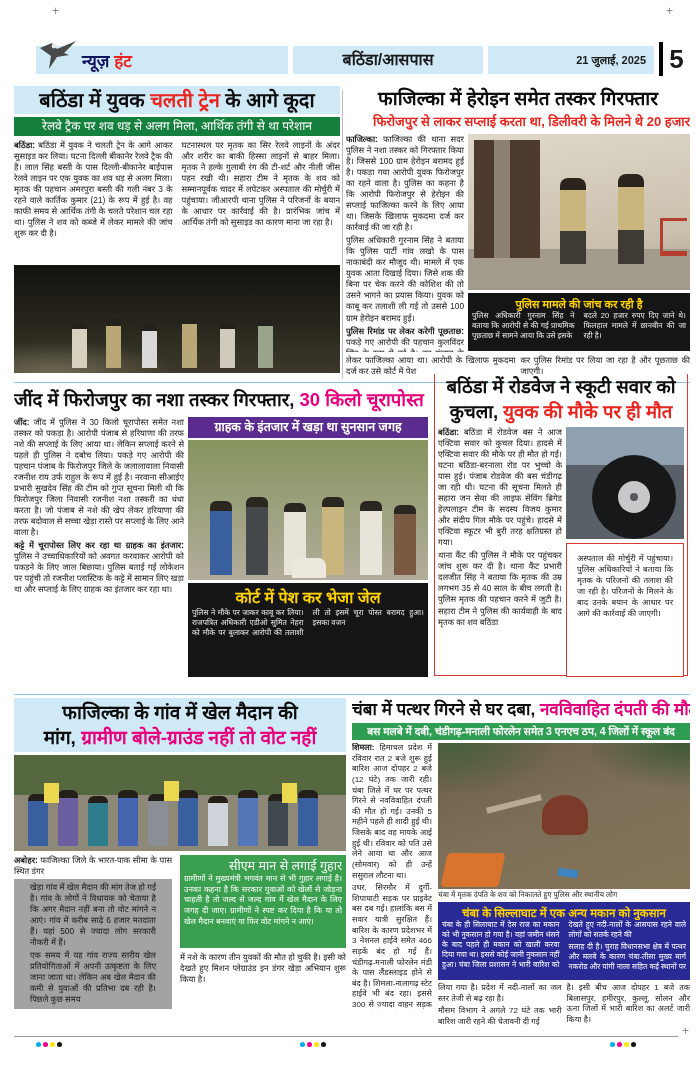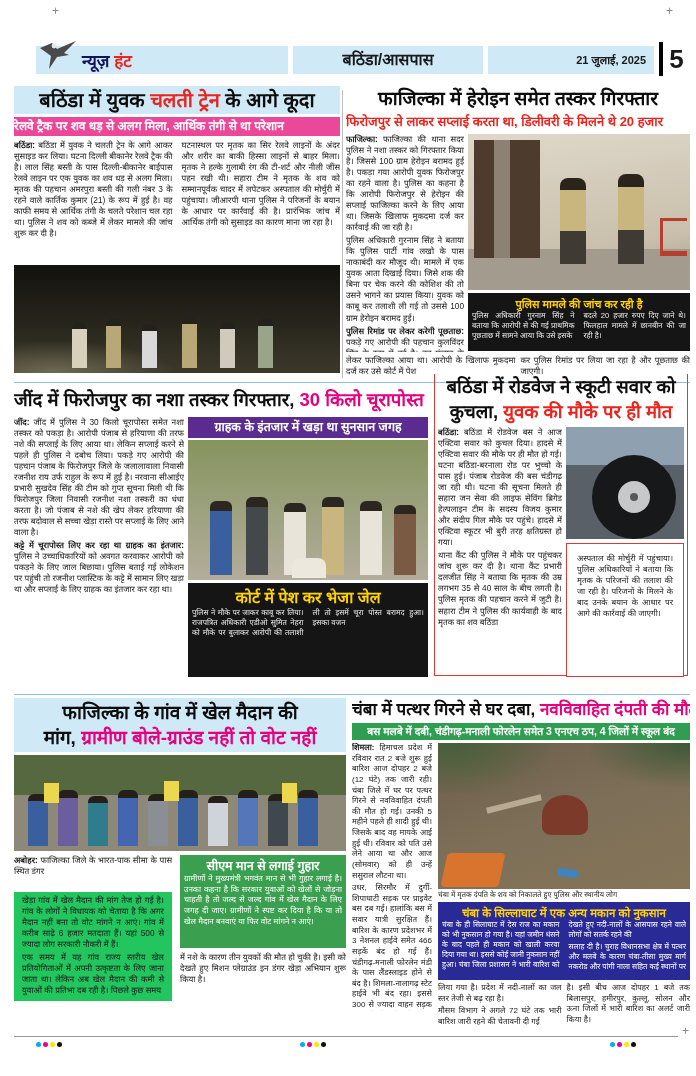--- a/index.html
+++ b/index.html
@@ -3,36 +3,36 @@
 <meta charset="utf-8">
 <style>
   html,body{margin:0;padding:0}
   body{width:696px;height:1076px;position:relative;background:#fff;overflow:hidden;
        font-family:"Liberation Sans","DejaVu Sans",sans-serif;color:#1a1a1a}
   .abs{position:absolute}
   .hlblue{background:#cfe9f6}
   .head{font-weight:700;color:#0d0d0d;text-align:center;white-space:nowrap;overflow:hidden}
   .red{color:#e8251f}
   .mag{color:#e6007e}
-  .subnavy{background:#ec4899;color:#fff;font-weight:700;white-space:nowrap;overflow:hidden}
-  .subred{color:#e8251f;font-weight:700;text-align:left;white-space:nowrap;overflow:hidden}
+  .subnavy{background:#15803d;color:#fff;font-weight:400;text-align:center;white-space:nowrap;overflow:hidden}
+  .subred{color:#e8251f;font-weight:700;text-align:right;white-space:nowrap;overflow:hidden}
   .subgreen{background:#2f9e53;color:#fff;font-weight:700;text-align:center;white-space:nowrap;overflow:hidden}
   .purpleband{background:#5b2b8f;color:#fff;font-weight:700;text-align:center;white-space:nowrap;overflow:hidden}
   .bodytxt{font-size:8.3px;line-height:1.33;text-align:justify;color:#1a1a1a}
   .bodytxt p{margin:0 0 2px}
   .dl{font-weight:700}
   .lead{font-weight:700}
   .cols2{column-count:2;column-gap:9px}
   .blackbox{background:#151515;color:#efefef;padding:3px 4px}
   .boxtitle{color:#ffd200;font-weight:700;text-align:center;white-space:nowrap;overflow:hidden}
-  .whitetitle{color:#fff;font-weight:700;text-align:center;white-space:nowrap;overflow:hidden}
+  .whitetitle{color:#fff;font-weight:400;text-align:right;white-space:nowrap;overflow:hidden}
   .greenbox{background:#3aa04f;color:#fff;padding:2px 4px}
   .navybox{background:#2a2a96;color:#fff;padding:3px 4px}
   .redframe{border:1.5px solid #d93a31;background:#fff;padding:10px}
-  .blueshade{background:#22c55e;padding:3px 8px;margin-top:15px}
+  .blueshade{background:#a3a3a3;padding:3px 16px;margin-top:2px}
   .caption{font-size:7.4px;color:#222;white-space:nowrap;overflow:hidden}
   .photo{position:relative;overflow:hidden}
   .fig{position:absolute;bottom:5px;width:15px;border-radius:6px 6px 0 0;display:block}
   .reg{position:absolute;color:#888;font-size:12px;line-height:10px}
   .dot{display:inline-block;width:5px;height:5px;border-radius:50%;margin-right:2px}
   .sep{position:absolute;background:#8fc0da}
 </style>
 </head>
 <body>
 

